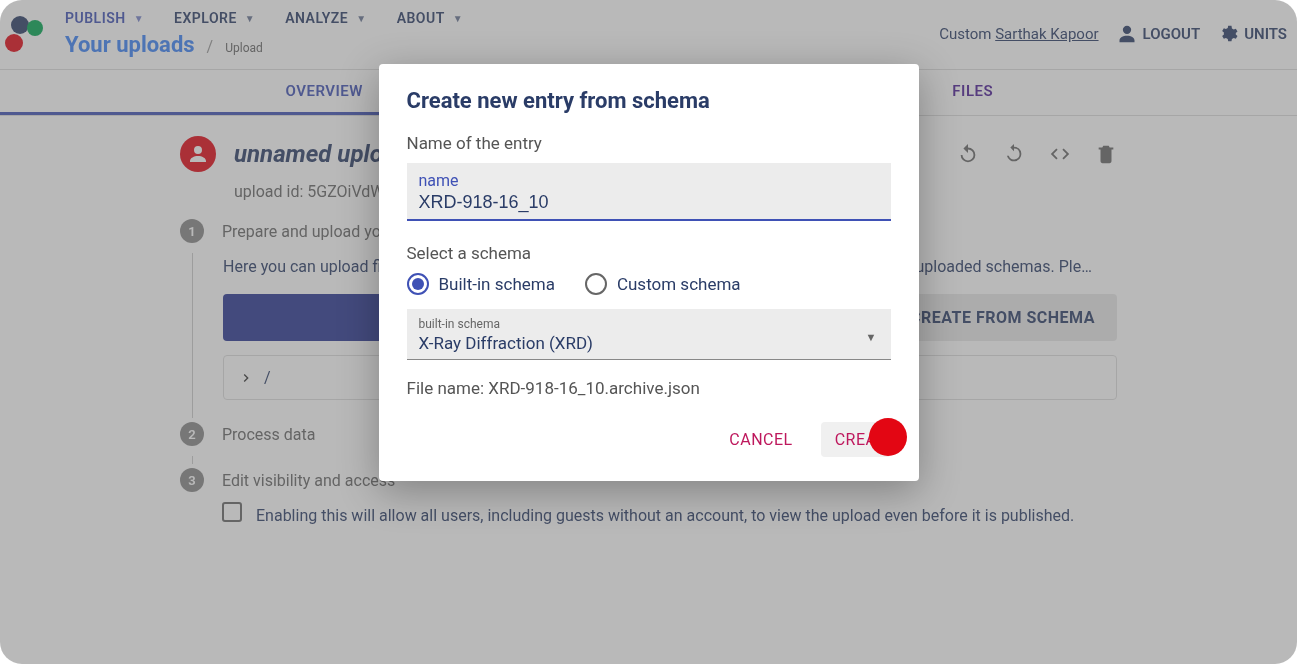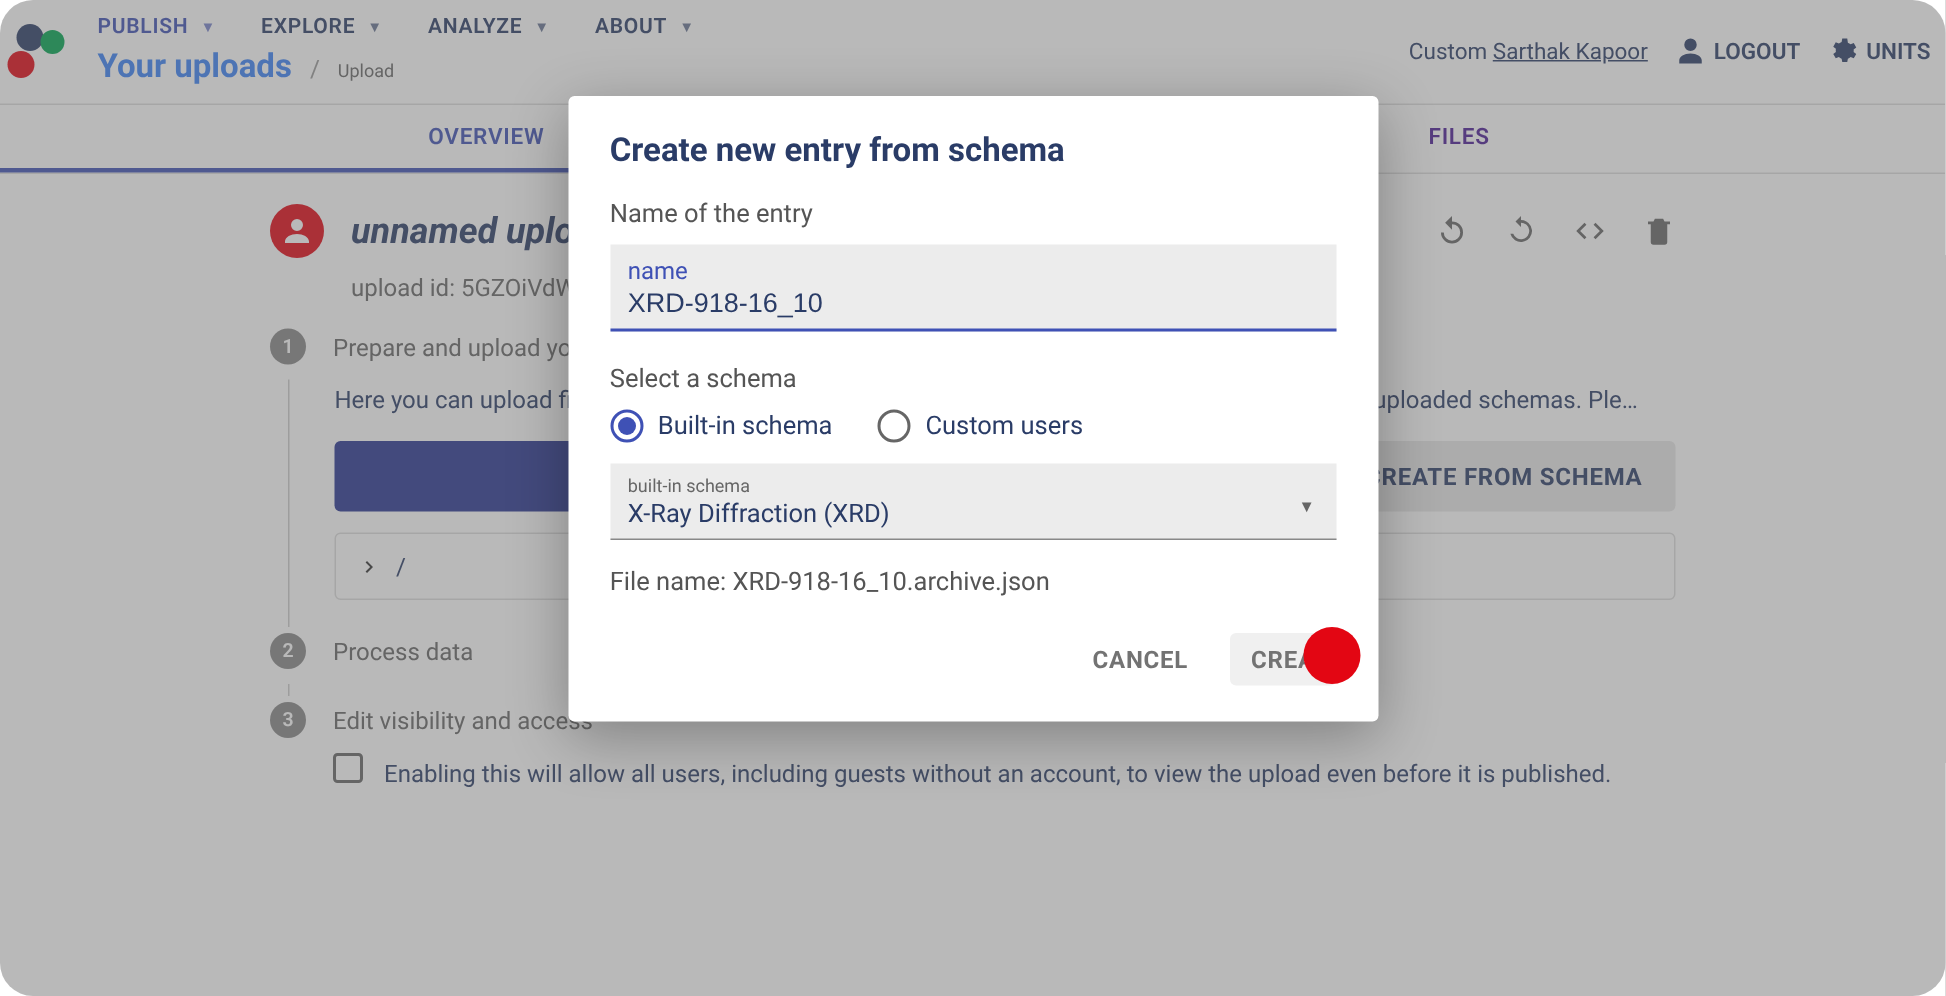--- a/index.html
+++ b/index.html
@@ -81,21 +81,21 @@
     .radio-outer { width: 22px; height: 22px; border-radius: 50%; border: 2px solid #666; display: flex; align-items: center; justify-content: center; }
     .radio-opt.selected .radio-outer { border-color: #3F51B5; }
     .radio-inner { width: 12px; height: 12px; border-radius: 50%; background: #3F51B5; }
     .radio-label { font-size: 17px; color: #2A3C67; }
     .select-field { background: #ececec; border-bottom: 1px solid #888; padding: 8px 12px 6px; margin-bottom: 18px; position: relative; }
     .select-label { font-size: 12px; color: #666; }
     .select-value { font-size: 17px; color: #2A3C67; margin-top: 2px; }
     .select-arrow { position: absolute; right: 14px; top: 22px; font-size: 11px; color: #666; }
     .filename { font-size: 17px; color: #555; margin-bottom: 24px; }
     .dialog-actions { display: flex; justify-content: flex-end; gap: 14px; align-items: center; }
-    .dlg-btn { padding: 8px 14px; font-weight: 700; letter-spacing: 0.5px; cursor: pointer; color: #737373; border-radius: 4px; }
+    .dlg-btn { padding: 8px 14px; font-weight: 400; letter-spacing: 0.5px; cursor: pointer; color: #be185d; border-radius: 4px; }
     .dlg-btn.create { background: #f0f0f0; position: relative; }
     .red-dot { width: 38px; height: 38px; border-radius: 50%; background: #E30613; position: absolute; right: -16px; top: -4px; }
   </style>
 </head>
 <body>
 
 <div class="header">
   <div class="logo">
     <div class="logo-circle-blue"></div>
     <div class="logo-circle-green"></div>
@@ -231,21 +231,21 @@
     <div class="section-label">Select a schema</div>
     <div class="radio-row">
       <div class="radio-opt selected">
         <div class="radio-outer">
             <div class="radio-inner"></div>
           </div>
         <span class="radio-label">Built-in schema</span>
       </div>
       <div class="radio-opt">
         <div class="radio-outer"></div>
-        <span class="radio-label">Custom users</span>
+        <span class="radio-label">Custom schema</span>
       </div>
     </div>
     <div class="select-field">
       <div class="select-label">built-in schema</div>
       <div class="select-value">X-Ray Diffraction (XRD)</div>
       <div class="select-arrow">▼</div>
     </div>
     <div class="filename">
       <span>File name: </span><span>XRD-918-16_10.archive.json</span>
     </div>

